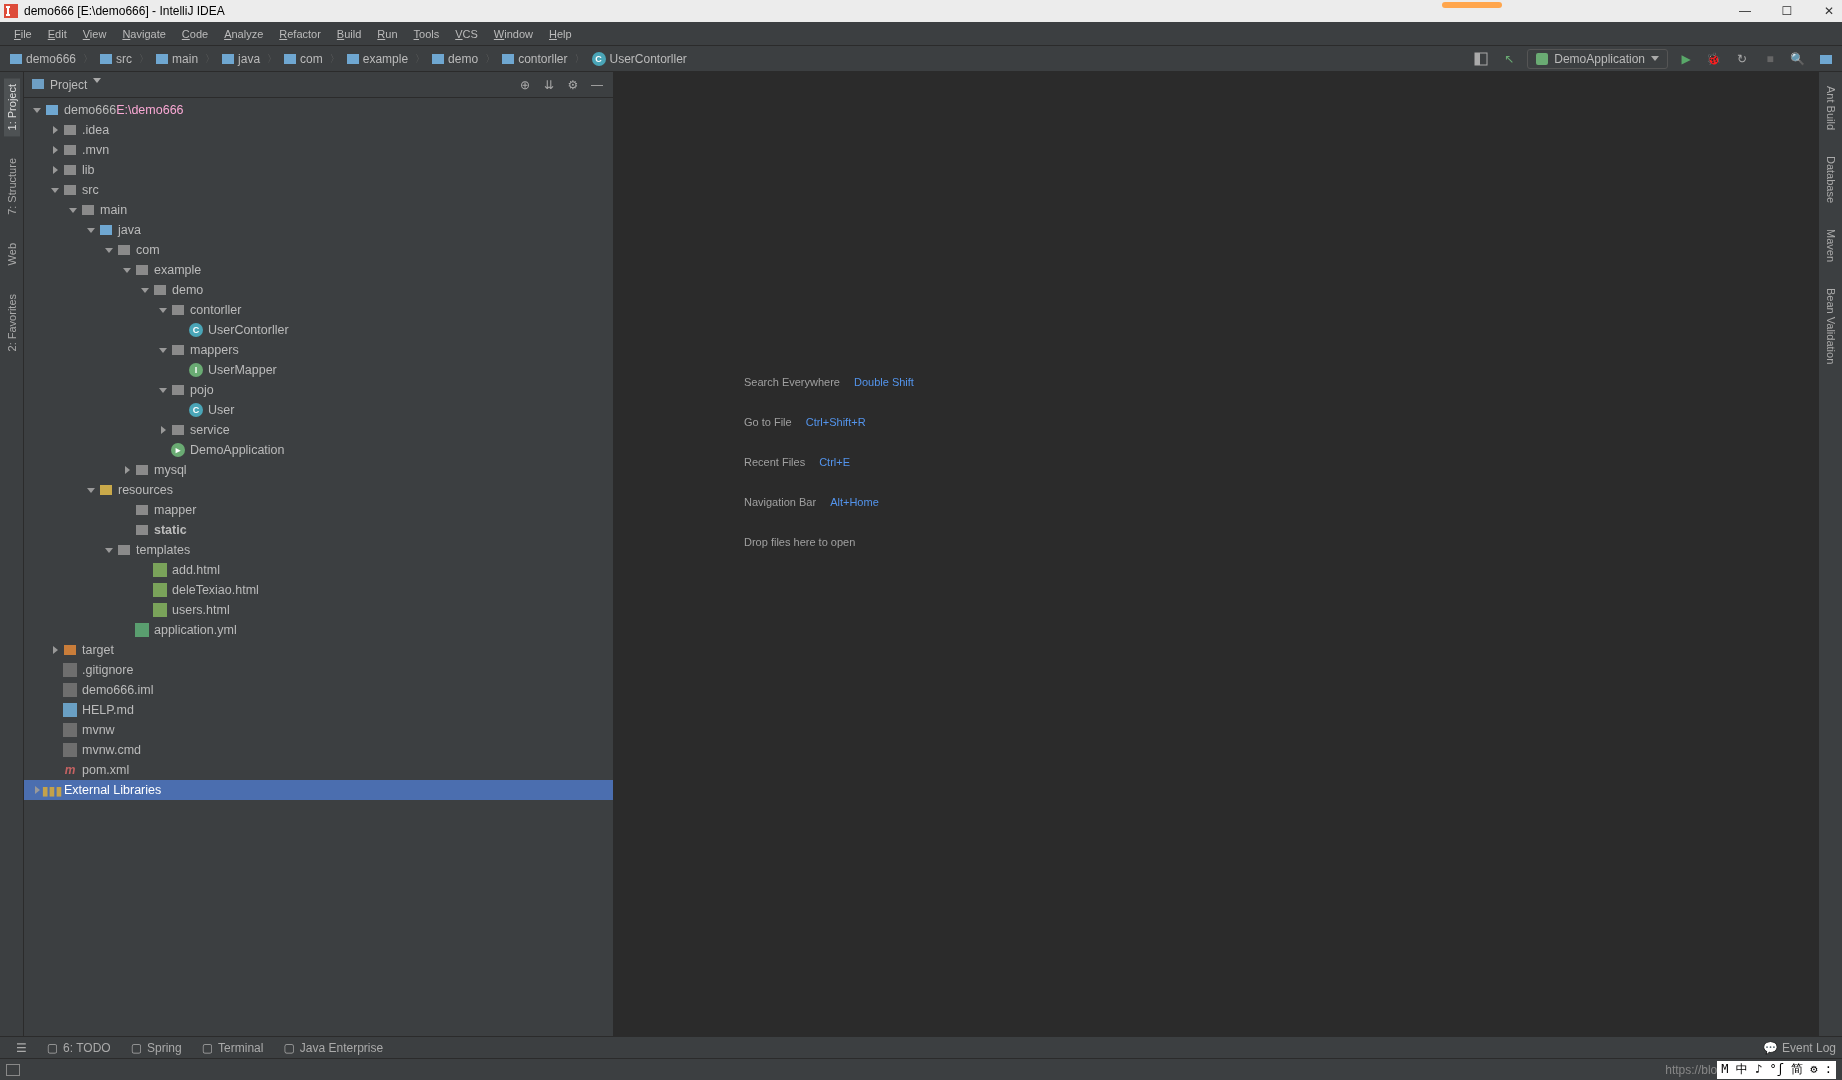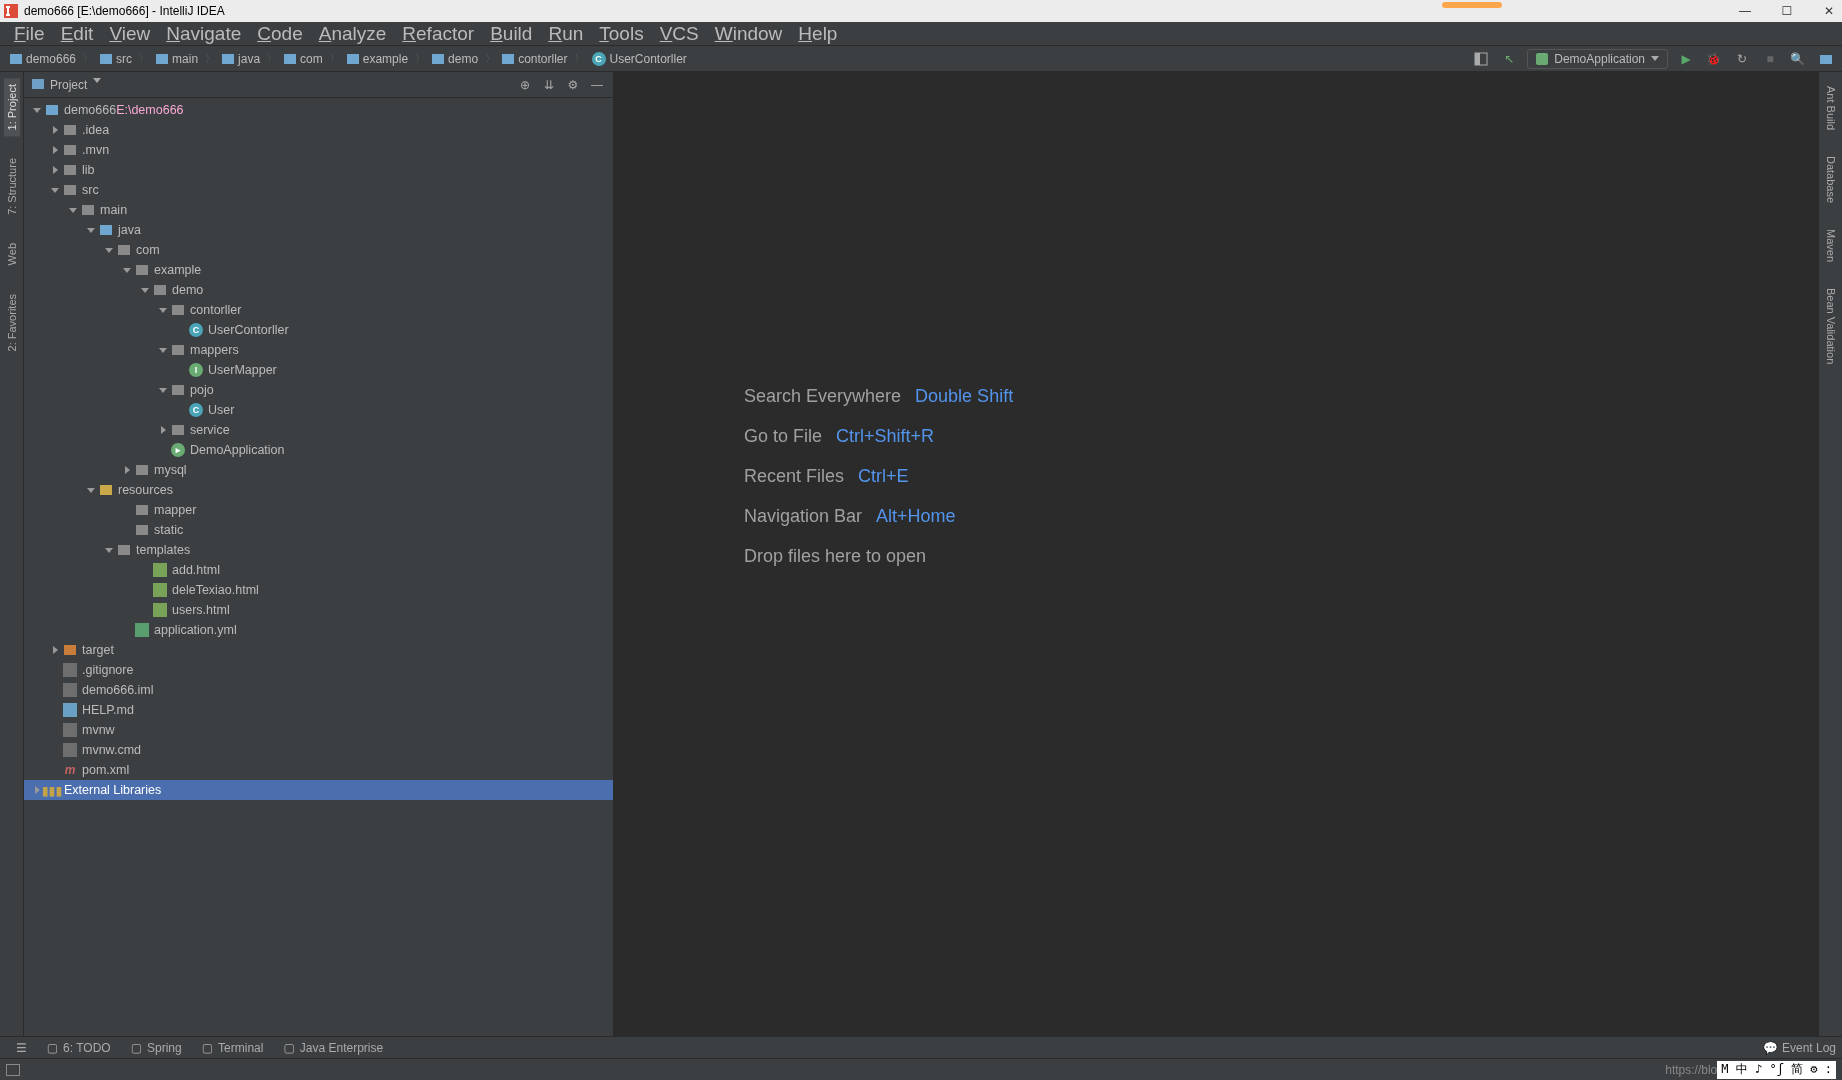--- a/index.html
+++ b/index.html
@@ -8,21 +8,21 @@
 
 .titlebar { height: 22px; background: #ececec; display: flex; align-items: center; padding: 0 4px; color: #000; position: relative; }
 .titlebar .ij-icon { width: 14px; height: 14px; margin-right: 6px; display:inline-block; }
 .titlebar .ttl { font-size: 12px; }
 .titlebar .winbtns { position: absolute; right: 4px; top: 0; height: 22px; display: flex; align-items: center; gap: 24px; }
 .titlebar .winbtn { width: 18px; height: 18px; display:flex; align-items:center; justify-content:center; color:#333; }
 .titlebar .progress { position:absolute; right: 340px; top:2px; width:60px; height:6px; background:#ffa64d; border-radius:3px;}
 
 
 .menubar { height: 24px; background: #3c3f41; border-bottom: 1px solid #2b2b2b; display: flex; align-items: center; padding-left: 6px; }
-.menubar .mitem { padding: 0 8px; line-height: 24px; font-size: 19px; color: #bbb; }
+.menubar .mitem { padding: 0 8px; line-height: 24px; font-size: 11px; color: #bbb; }
 .menubar .mitem u { text-decoration: underline; }
 
 
 .navbar { height: 26px; background: #3c3f41; border-bottom: 1px solid #2b2b2b; display:flex; align-items:center; padding: 0 6px; }
 .bc { display:flex; align-items:center; gap:2px; flex:1; }
 .bc .crumb { display:flex; align-items:center; gap:4px; padding: 0 4px; font-size:12px; color:#bbb; }
 .bc .sep { color:#666; font-size:10px; padding:0 1px;}
 .fld { width:12px; height:10px; display:inline-block; }
 .fld.blue { background:#6fa7d1; }
 .fld.grey { background:#8a8a8a; }
@@ -60,21 +60,21 @@
 .row .lbl{ white-space:nowrap;}
 .row .ann{ color:#f9a8d4; margin-left:0;}
 .ficn{ width:14px;height:14px;background:#6e6e6e;display:inline-block;}
 .ficn.html{ background:#7aa35a;}
 .ficn.yml{ background:#5a9e6f;}
 .ficn.md{ background:#6aa0c4;}
 .mvn-m{ color:#c46262;font-weight:bold;font-style:italic;font-size:12px;}
 .lib-svg{ color:#c4a24a;}
 
 .editor{ flex:1; background:#2b2b2b; position:relative;}
-.welcome{ position:absolute; left:130px; top:304px; font-size:18px; line-height:40px;}
+.welcome{ position:absolute; left:130px; top:290px; font-size:11px; line-height:40px;}
 .welcome .wl{ display:flex; gap:14px;}
 .welcome .k{ color:#5394ec;}
 .welcome .t{ color:#a0a0a0;}
 
 
 .bottombar{ height:22px; background:#3c3f41; border-top:1px solid #2b2b2b; display:flex;align-items:center; padding:0 6px; font-size:12px;}
 .bottombar .btab{ display:flex;align-items:center;gap:5px;padding:0 10px;color:#aaa;}
 .bottombar .spacer{flex:1;}
 .bottombar .evt{ display:flex;align-items:center;gap:4px;color:#aaa;}
 
@@ -392,21 +392,21 @@
           </span>
           <span class="lbl">resources</span>
         </div>
         <div class="row" style="padding-left: 96px;">
           <span class="arrow"></span>
           <span class="ricn">
             <span class="fld grey"></span>
           </span>
           <span class="lbl">mapper</span>
         </div>
-        <div class="row" style="padding-left: 96px;">
+        <div class="row" style="padding-left: 96px; font-weight: bold;">
           <span class="arrow"></span>
           <span class="ricn">
             <span class="fld grey"></span>
           </span>
           <span class="lbl">static</span>
         </div>
         <div class="row" style="padding-left: 78px;">
           <span class="arrow">
             <span class="t-open"></span>
           </span>

